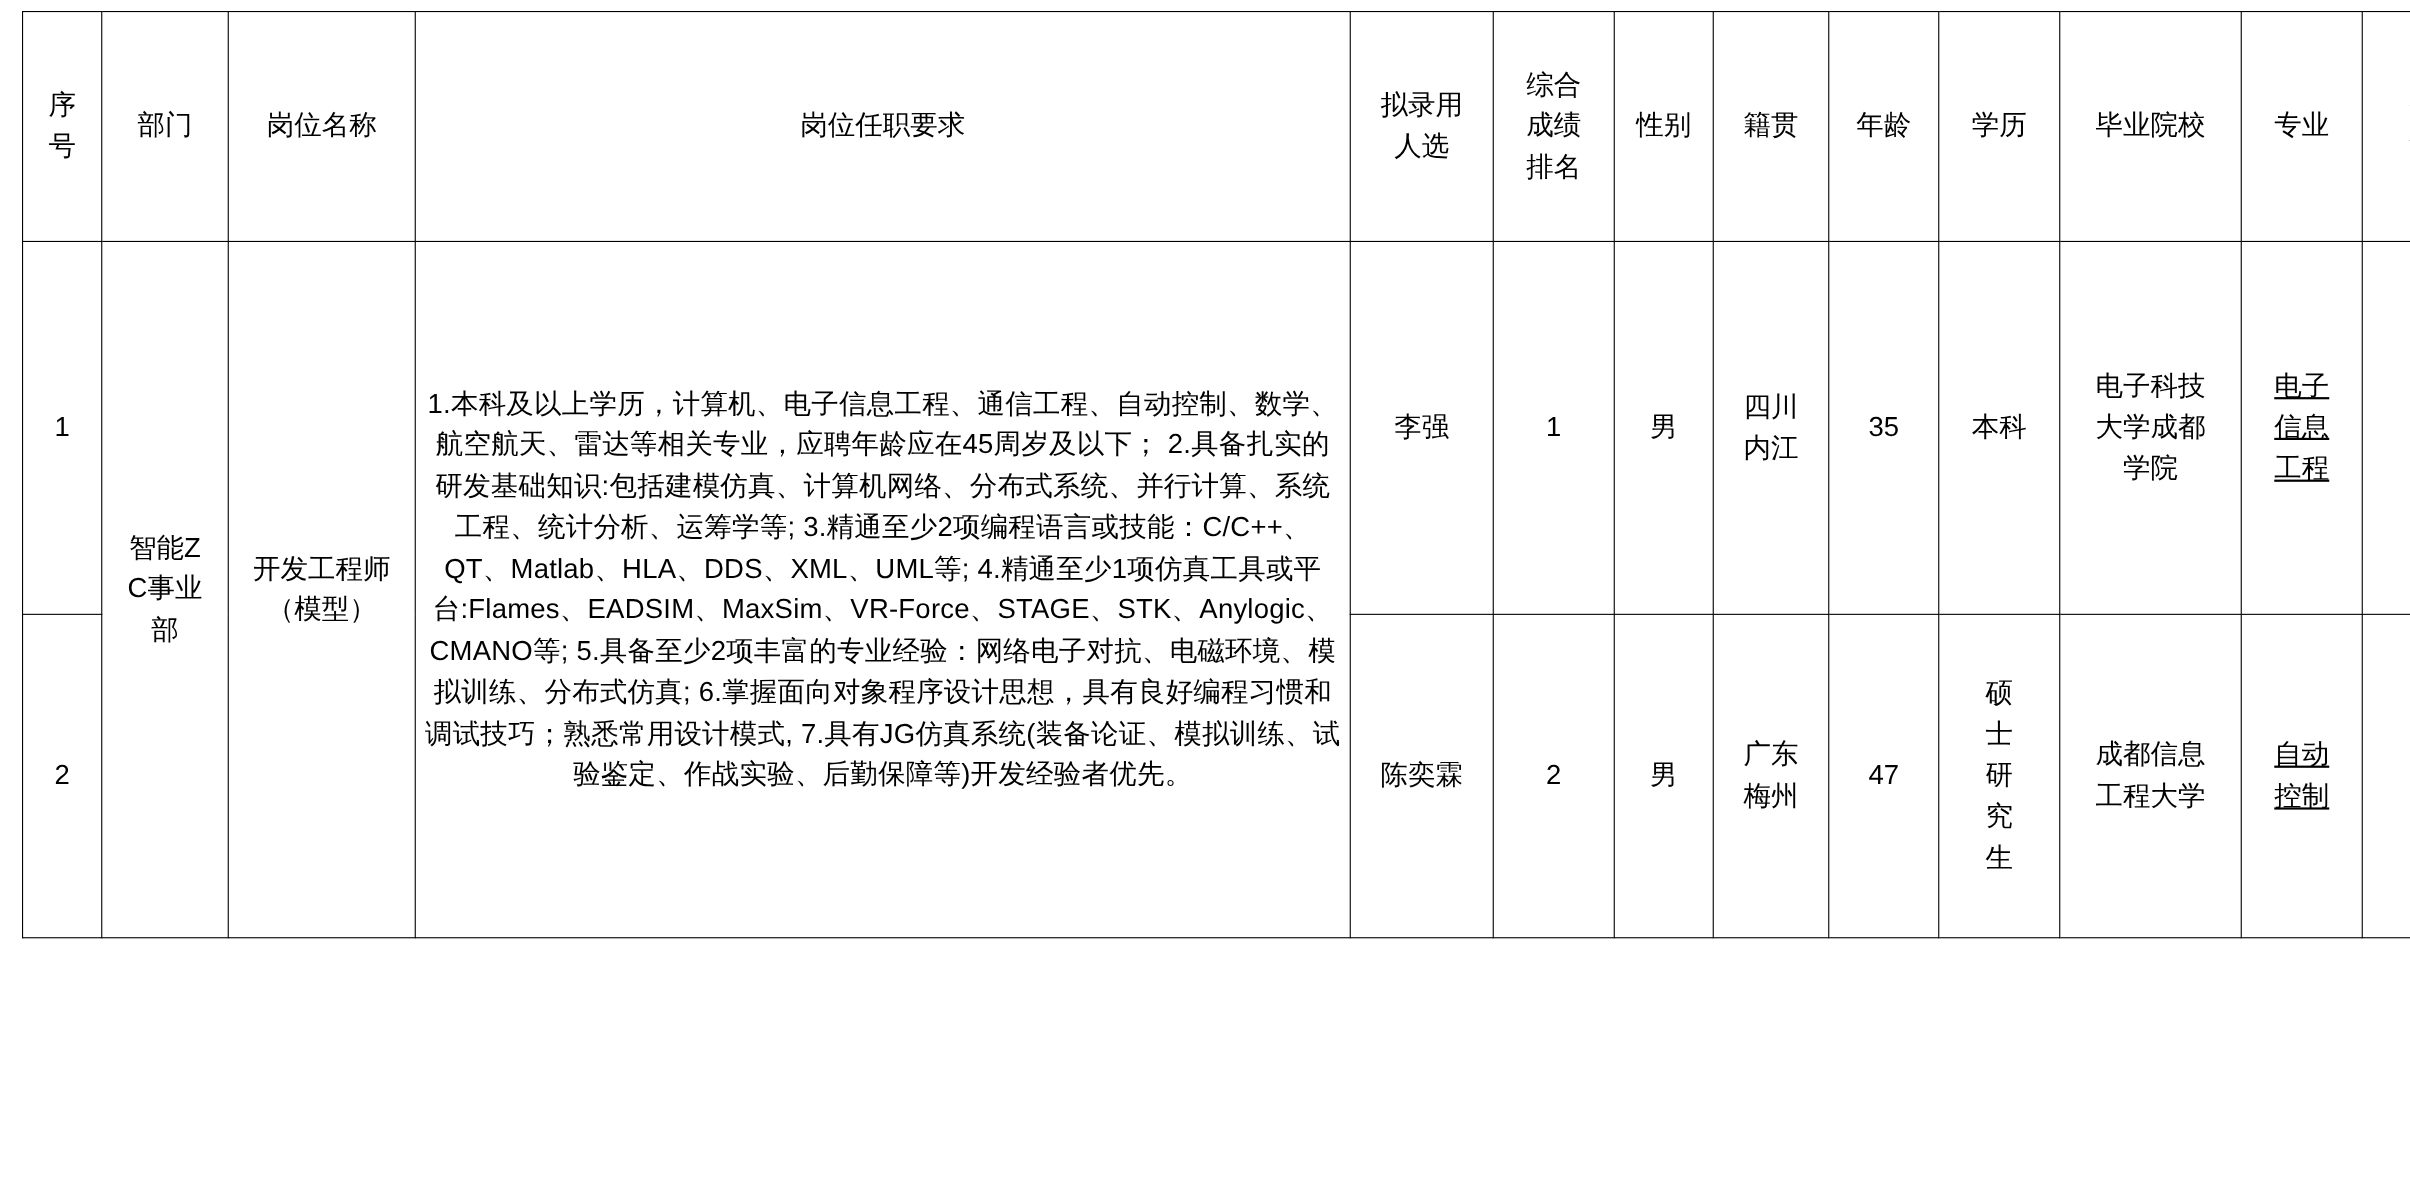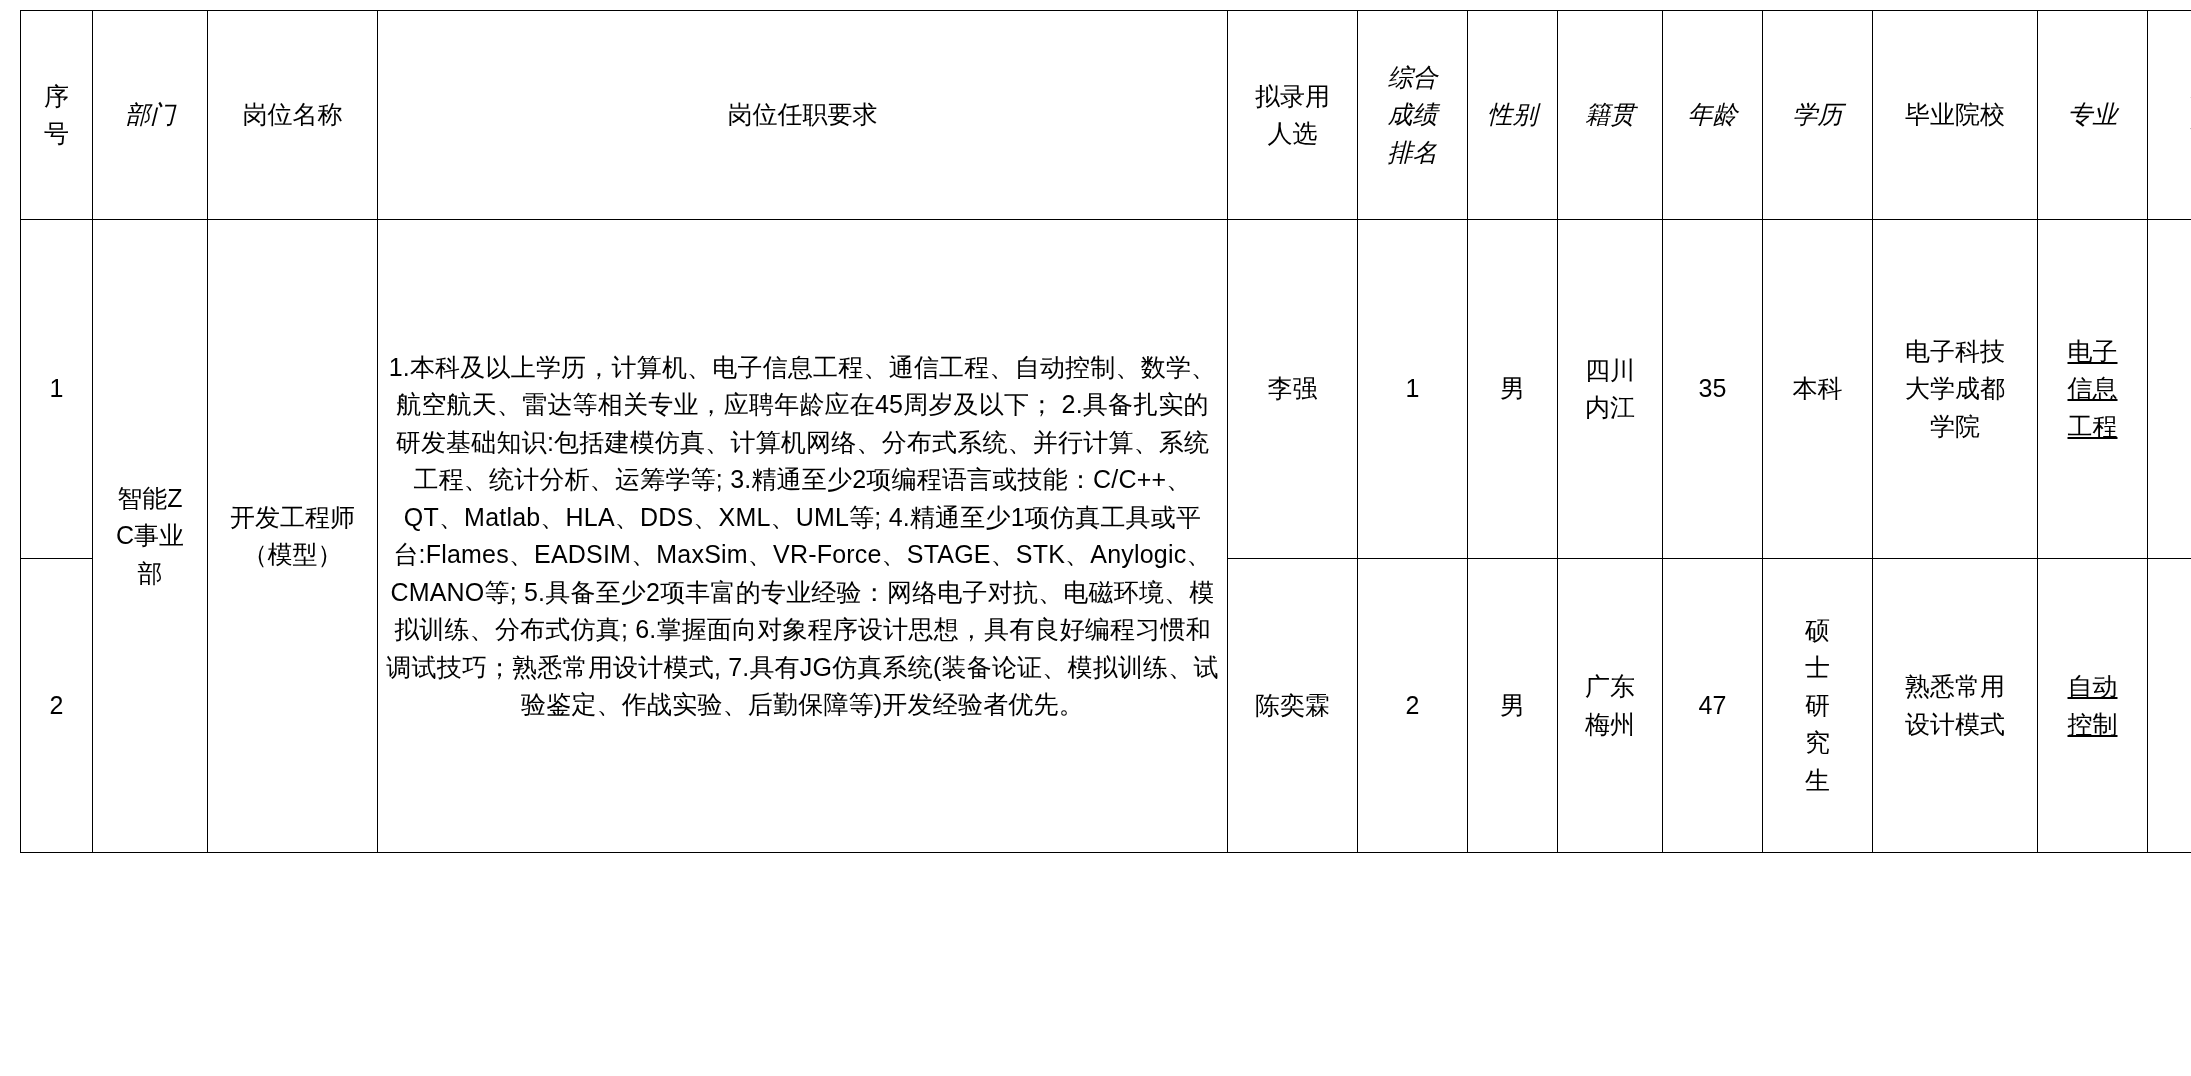--- a/index.html
+++ b/index.html
@@ -61,21 +61,20 @@
     display: block;
     width: 1.1em;
     margin: 0 auto;
     word-break: break-all;
   }
   .head-mid {
     display: block;
     width: 2.4em;
     margin: 0 auto;
     word-break: break-all;
-    font-style: italic;
   }
   .head-wide {
     display: block;
     width: 3.4em;
     margin: 16px auto;
     word-break: break-all;
   }
   td.req-cell {
     text-align: left;
     vertical-align: middle;
@@ -214,21 +213,21 @@
         <td>2</td>
         <td>男</td>
         <td>
             <span class="stack-narrow">广东梅州</span>
           </td>
         <td>47</td>
         <td>
             <span class="head-narrow">硕士研究生</span>
           </td>
         <td>
-            <span class="stack-school">熟悉常用设计模式</span>
+            <span class="stack-school">成都信息工程大学</span>
           </td>
         <td>
             <span class="stack-major">自动控制</span>
           </td>
         <td></td>
       </tr>
     </tbody>
   </table>
 </div>
 

